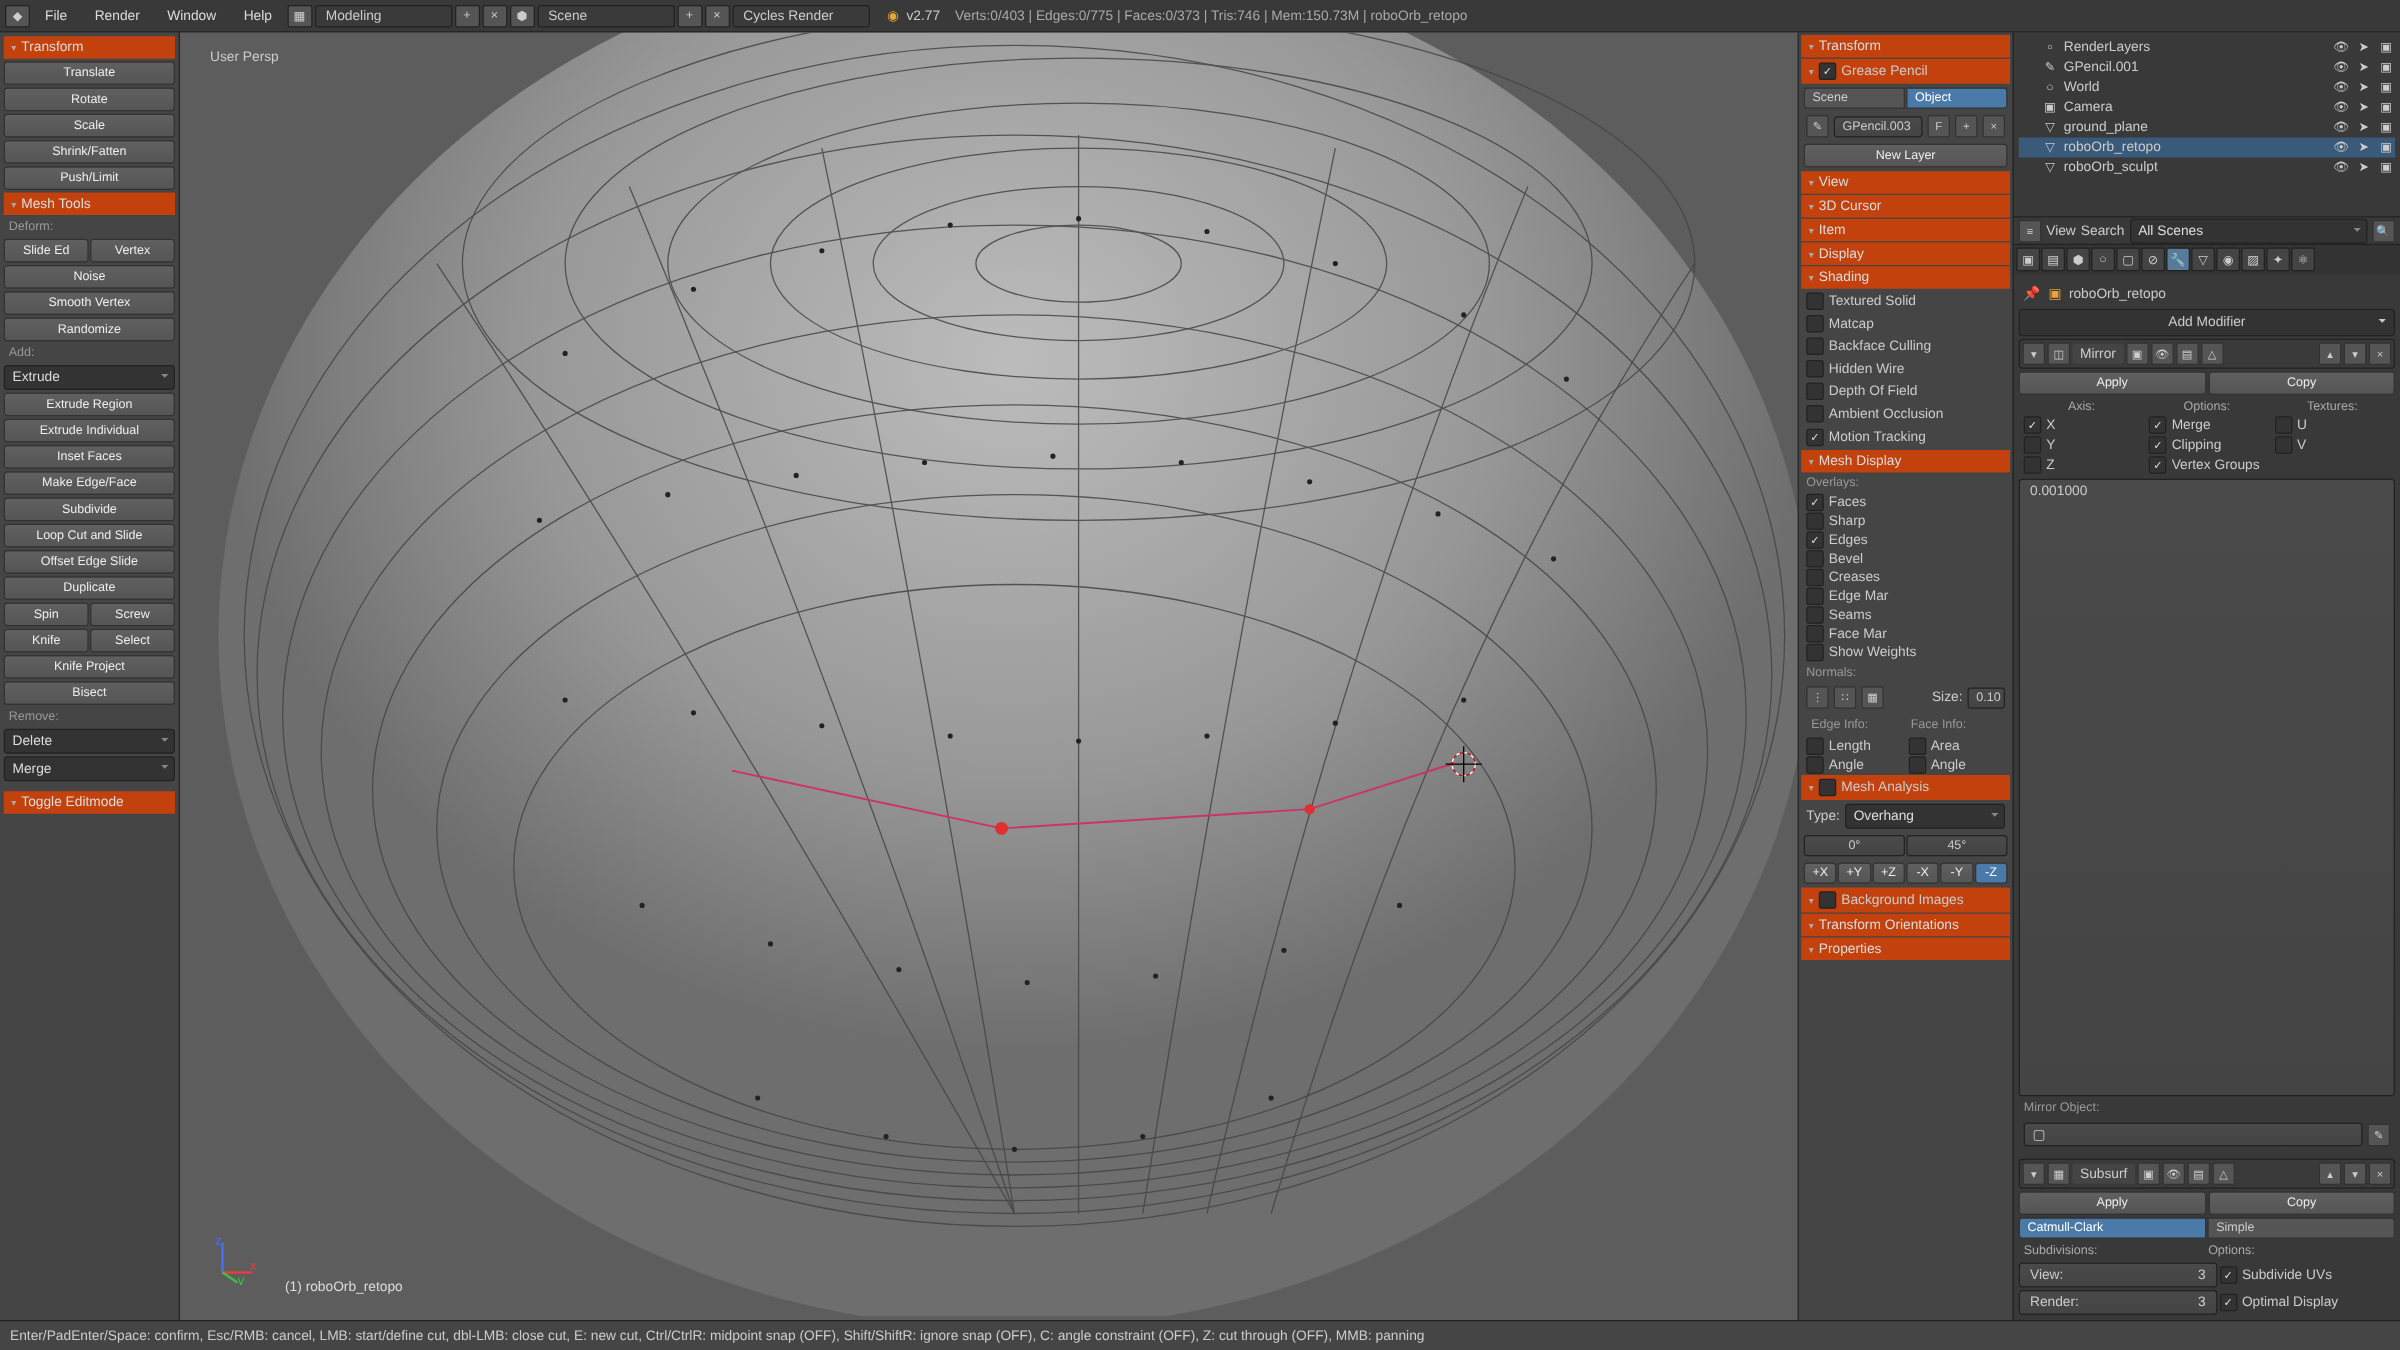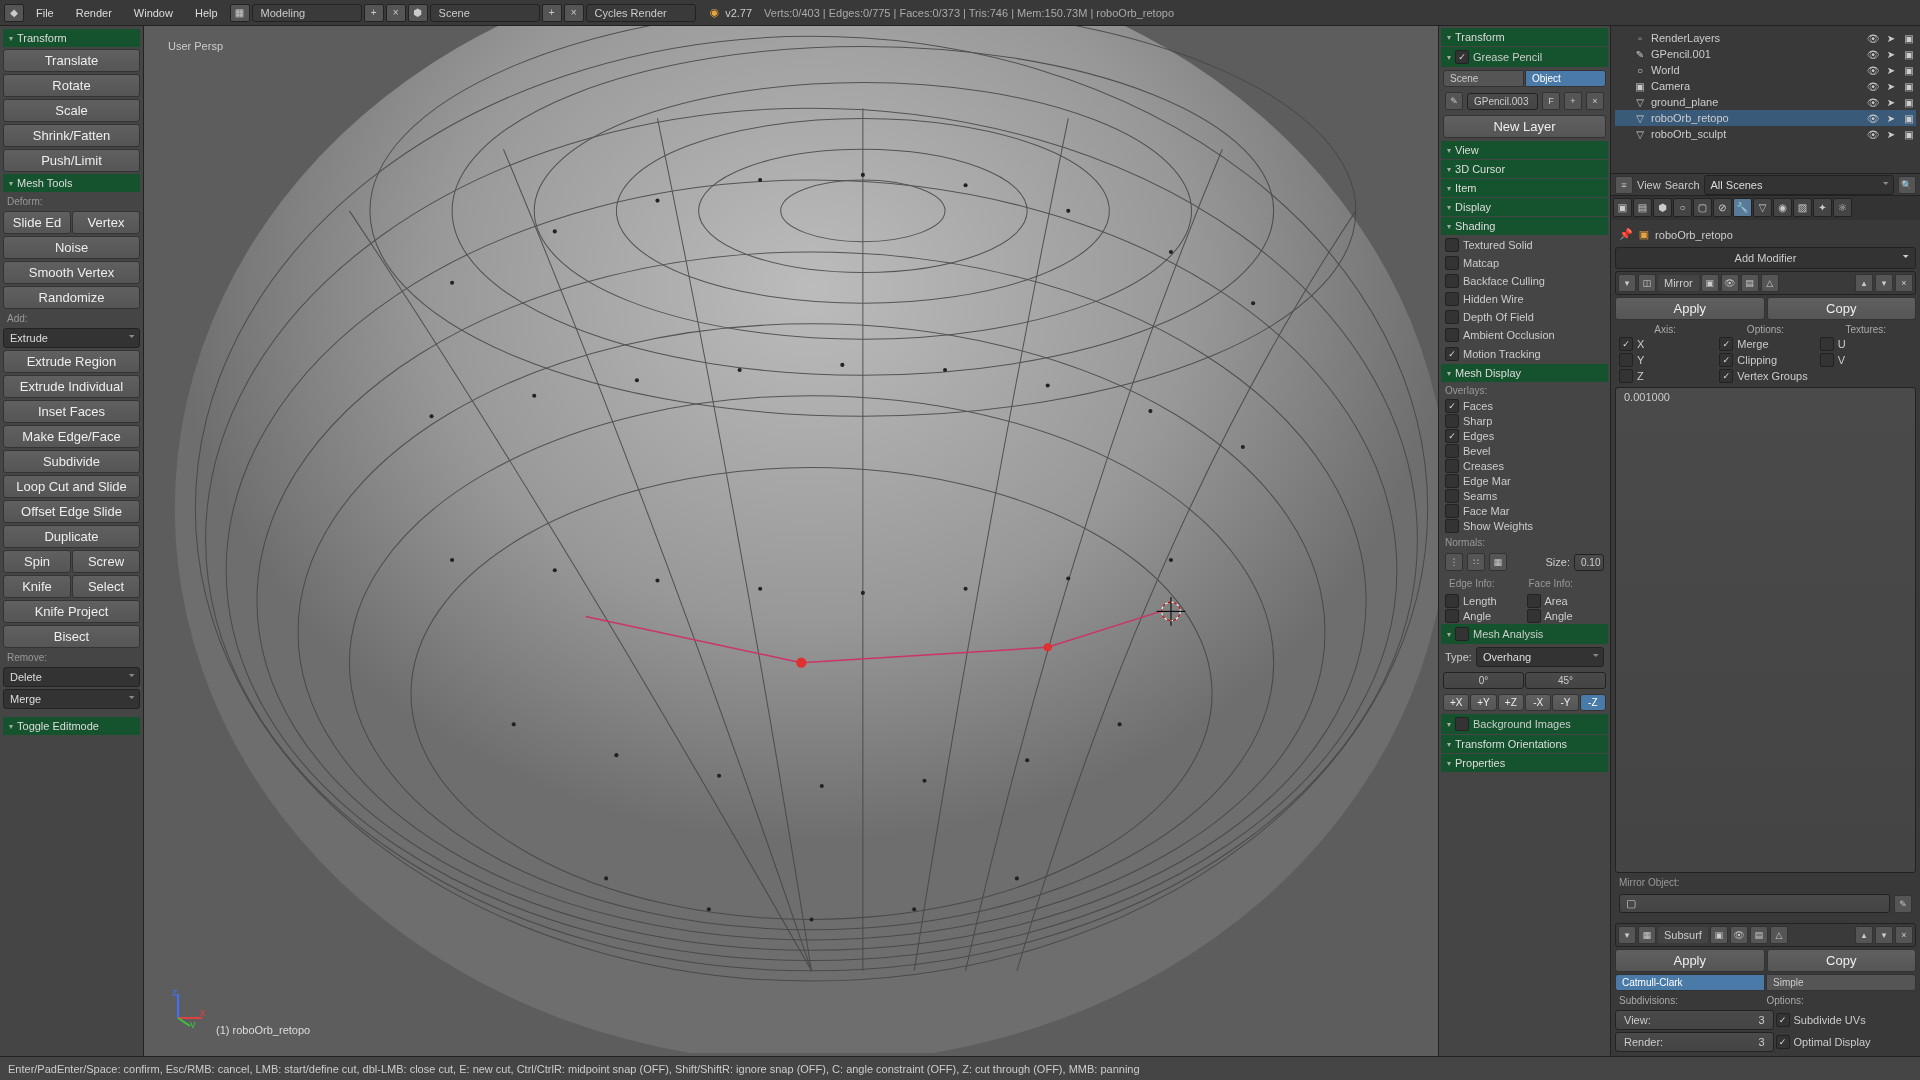--- a/index.html
+++ b/index.html
@@ -11,33 +11,33 @@
 #topbar .menu-item { padding: 4px 10px; color: #ddd; cursor: pointer; }
 #topbar .drop { background: #3a3a3a; border: 1px solid #222; border-radius: 3px; padding: 2px 8px; height: 18px; display: flex; align-items: center; }
 #topbar .icon-btn { width: 20px; height: 18px; background: #555; border: 1px solid #222; border-radius: 2px; display: flex; align-items: center; justify-content: center; font-size: 10px; }
 #stats { margin-left: 10px; color: #aaa; font-size: 11px; }
 
 
 #main { display: flex; height: calc(1080px - 26px - 24px); }
 
 
 #left { width: 144px; background: #454545; border-right: 1px solid #222; padding: 3px; display: flex; flex-direction: column; gap: 2px; position: relative; }
-.panel-head { background: #14532d; padding: 3px 6px; font-size: 11px; color: #ddd; display: flex; align-items: center; }
+.panel-head { background: #c2410c; padding: 3px 6px; font-size: 11px; color: #ddd; display: flex; align-items: center; }
 .panel-head::before { content: "▾"; font-size: 8px; margin-right: 4px; color: #aaa; }
-.btn { background: linear-gradient(#606060,#555); border: 1px solid #333; border-radius: 3px; padding: 3px 6px; text-align: center; color: #eee; font-size: 13px; }
+.btn { background: linear-gradient(#606060,#555); border: 1px solid #333; border-radius: 3px; padding: 3px 6px; text-align: center; color: #eee; font-size: 10px; }
 .btn-row { display: flex; gap: 1px; }
 .btn-row .btn { flex: 1; }
 .sub-label { color: #999; font-size: 10px; padding: 2px 4px; }
 .drop-btn { background: #333; border: 1px solid #222; border-radius: 3px; padding: 3px 6px; color: #ddd; text-align: left; position: relative; }
 .drop-btn::after { content: "⏷"; position: absolute; right: 4px; font-size: 8px; color: #888; }
 
 
 #viewport { flex: 1; background: #5d5d5d; position: relative; overflow: hidden; }
 #viewport-label { position: absolute; top: 14px; left: 24px; color: #ccc; font-size: 11px; }
-#object-label { position: absolute; bottom: 20px; left: 72px; color: #ddd; font-size: 11px; }
+#object-label { position: absolute; bottom: 20px; left: 84px; color: #ddd; font-size: 11px; }
 #axis-gizmo { position: absolute; bottom: 28px; left: 24px; width: 40px; height: 40px; }
 
 
 #npanel { width: 172px; background: #454545; border-left: 1px solid #222; padding: 2px; display: flex; flex-direction: column; gap: 1px; overflow-y: auto; }
 #npanel .panel-head { font-size: 11px; }
 .prop-row { display: flex; align-items: center; gap: 4px; padding: 2px 4px; }
 .check { width: 14px; height: 14px; background: #333; border: 1px solid #222; border-radius: 2px; display: flex; align-items: center; justify-content: center; font-size: 9px; color: #ddd; }
 .check.on::after { content: "✓"; }
 .numfield { background: linear-gradient(#4a4a4a,#444); border: 1px solid #222; border-radius: 3px; padding: 2px 6px; text-align: center; flex: 1; font-size: 10px; }
 .seg-btn { background: #555; border: 1px solid #333; padding: 2px 6px; font-size: 10px; }

